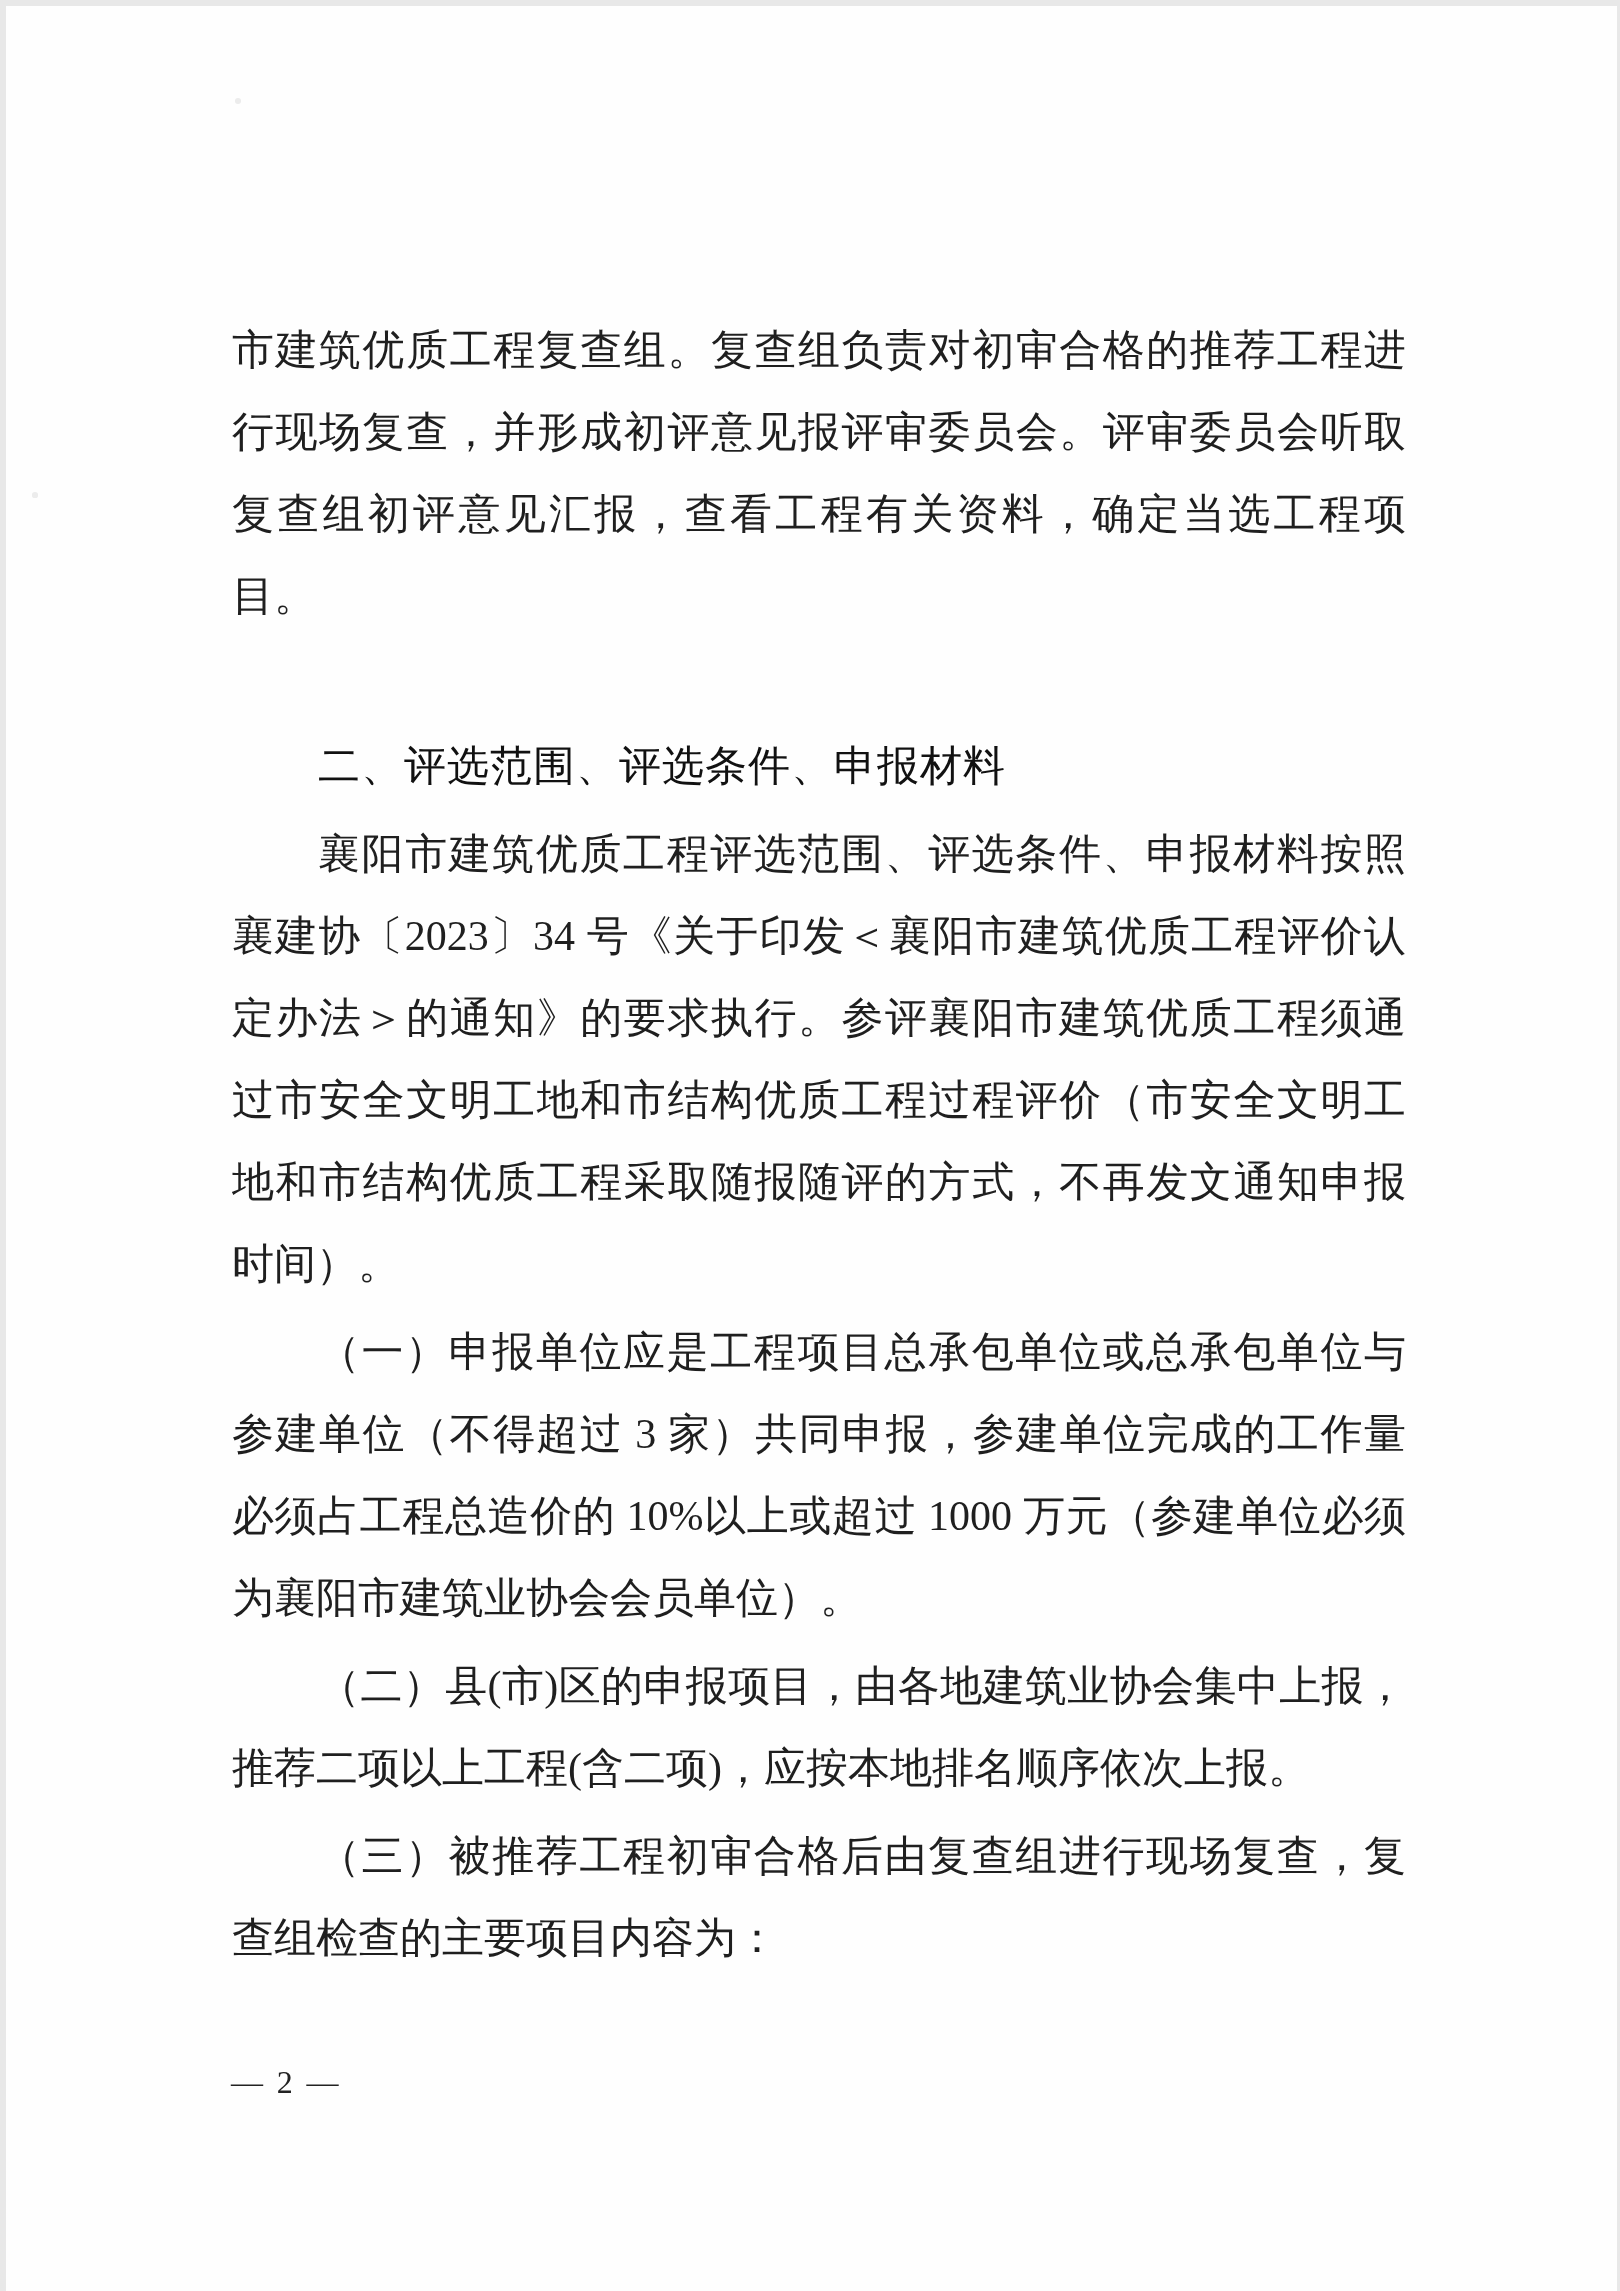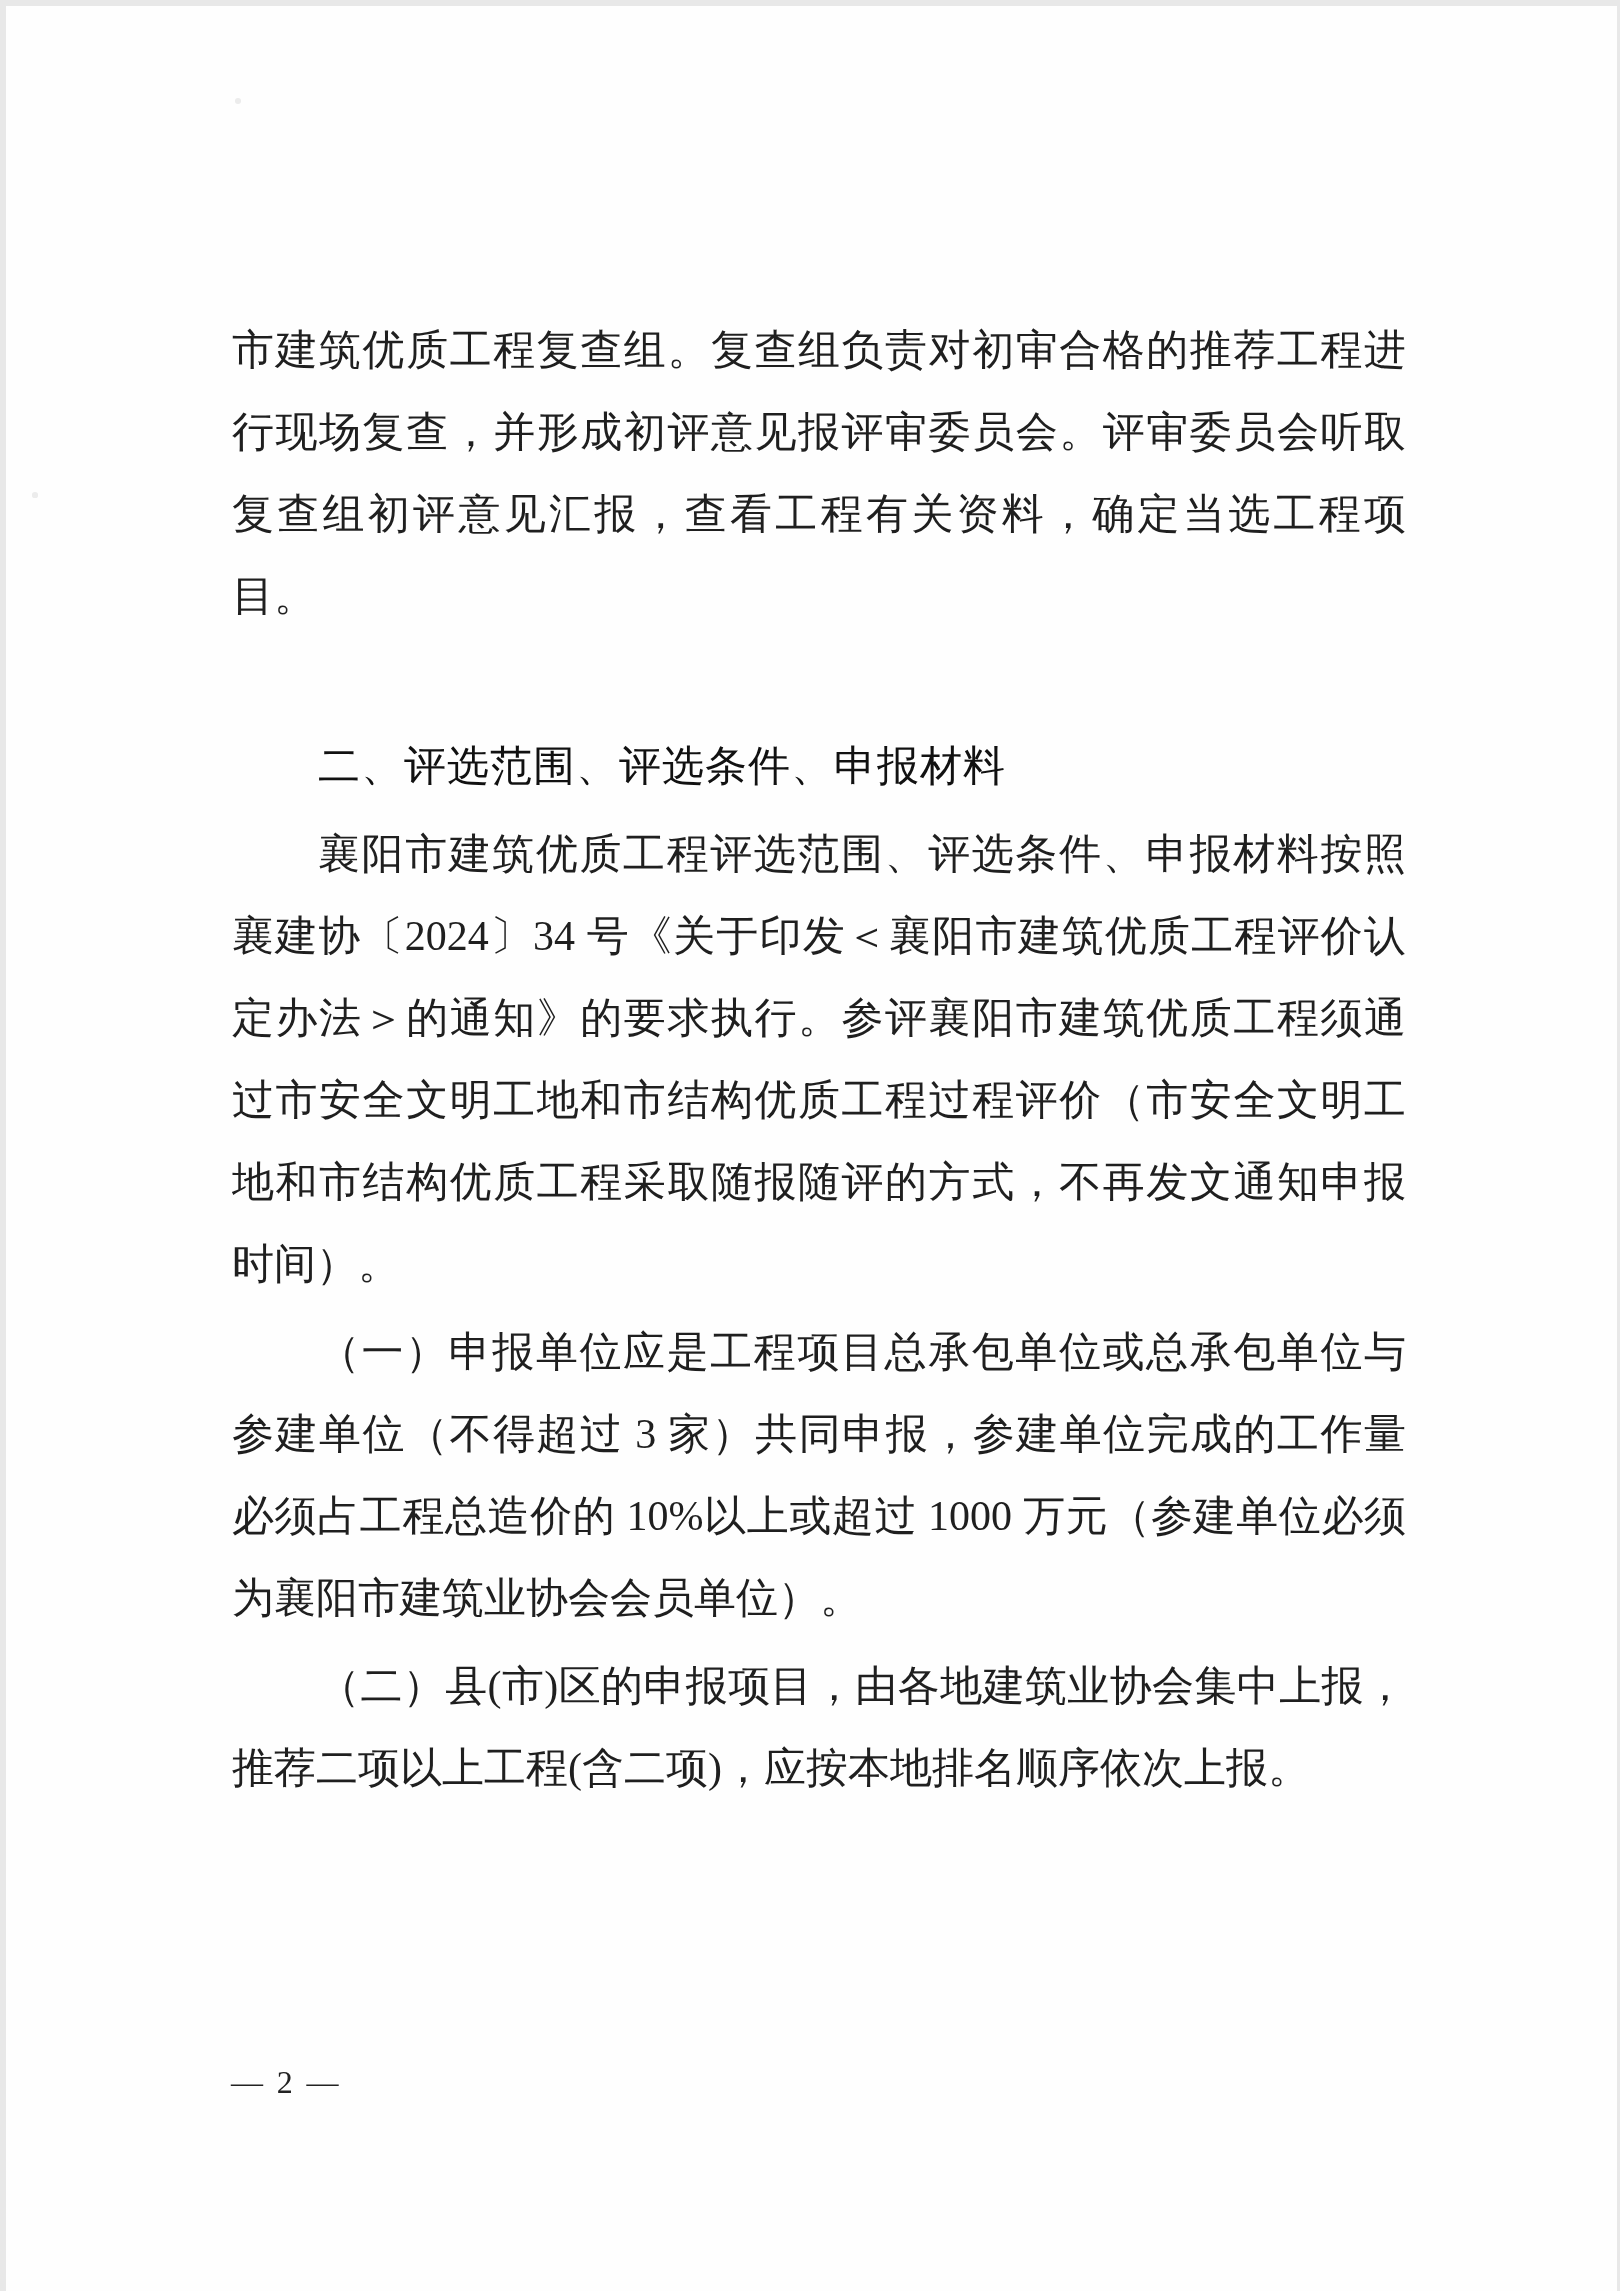--- a/index.html
+++ b/index.html
@@ -66,24 +66,25 @@
 
 <div class="page">
   <span class="smudge s1"></span>
   <span class="smudge s2"></span>
 
   <div class="content">
     <p class="para no-indent">市建筑优质工程复查组。复查组负责对初审合格的推荐工程进行现场复查，并形成初评意见报评审委员会。评审委员会听取复查组初评意见汇报，查看工程有关资料，确定当选工程项目。</p>
 
     <h2 class="heading">二、评选范围、评选条件、申报材料</h2>
 
-    <p class="para">襄阳市建筑优质工程评选范围、评选条件、申报材料按照襄建协〔2024〕34 号《关于印发＜襄阳市建筑优质工程评价认定办法＞的通知》的要求执行。参评襄阳市建筑优质工程须通过市安全文明工地和市结构优质工程过程评价（市安全文明工地和市结构优质工程采取随报随评的方式，不再发文通知申报时间）。</p>
+    <p class="para">襄阳市建筑优质工程评选范围、评选条件、申报材料按照襄建协〔2023〕34 号《关于印发＜襄阳市建筑优质工程评价认定办法＞的通知》的要求执行。参评襄阳市建筑优质工程须通过市安全文明工地和市结构优质工程过程评价（市安全文明工地和市结构优质工程采取随报随评的方式，不再发文通知申报时间）。</p>
 
 
     <p class="para">（一）申报单位应是工程项目总承包单位或总承包单位与参建单位（不得超过 3 家）共同申报，参建单位完成的工作量必须占工程总造价的 10%以上或超过 1000 万元（参建单位必须为襄阳市建筑业协会会员单位）。</p>
 
     <p class="para">（二）县(市)区的申报项目，由各地建筑业协会集中上报，推荐二项以上工程(含二项)，应按本地排名顺序依次上报。</p>
 
+    <p class="para">（三）被推荐工程初审合格后由复查组进行现场复查，复查组检查的主要项目内容为：</p>
   </div>
 
   <div class="footer">— 2 —</div>
 </div>
 
 
 </body></html>

